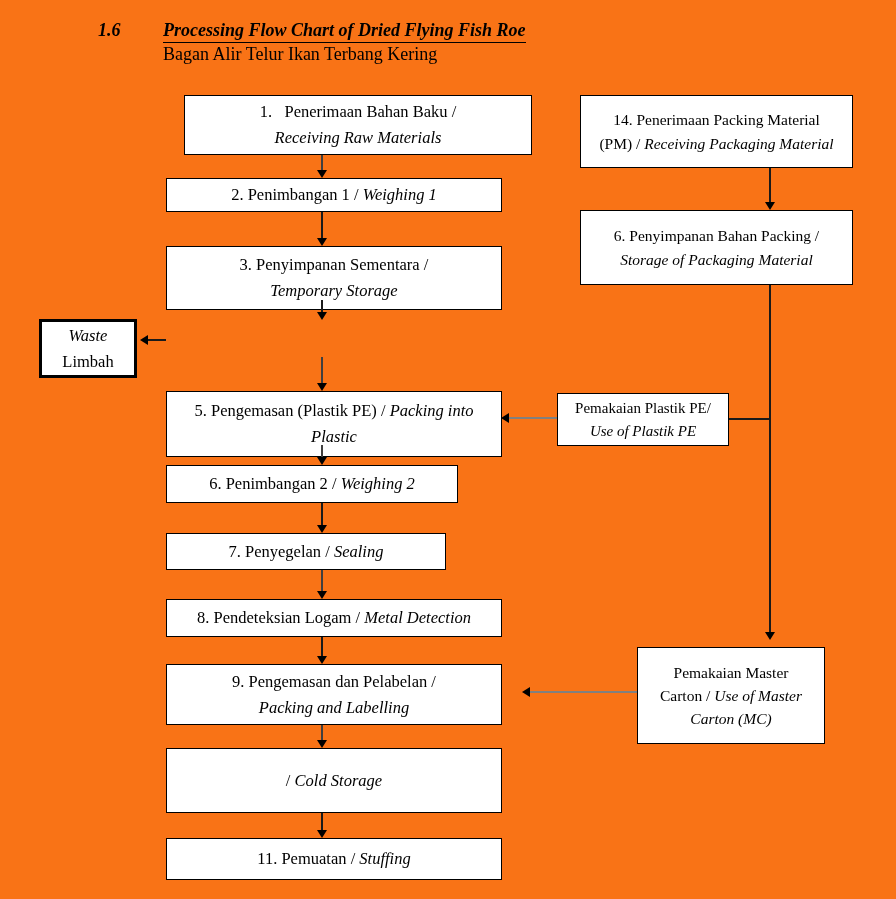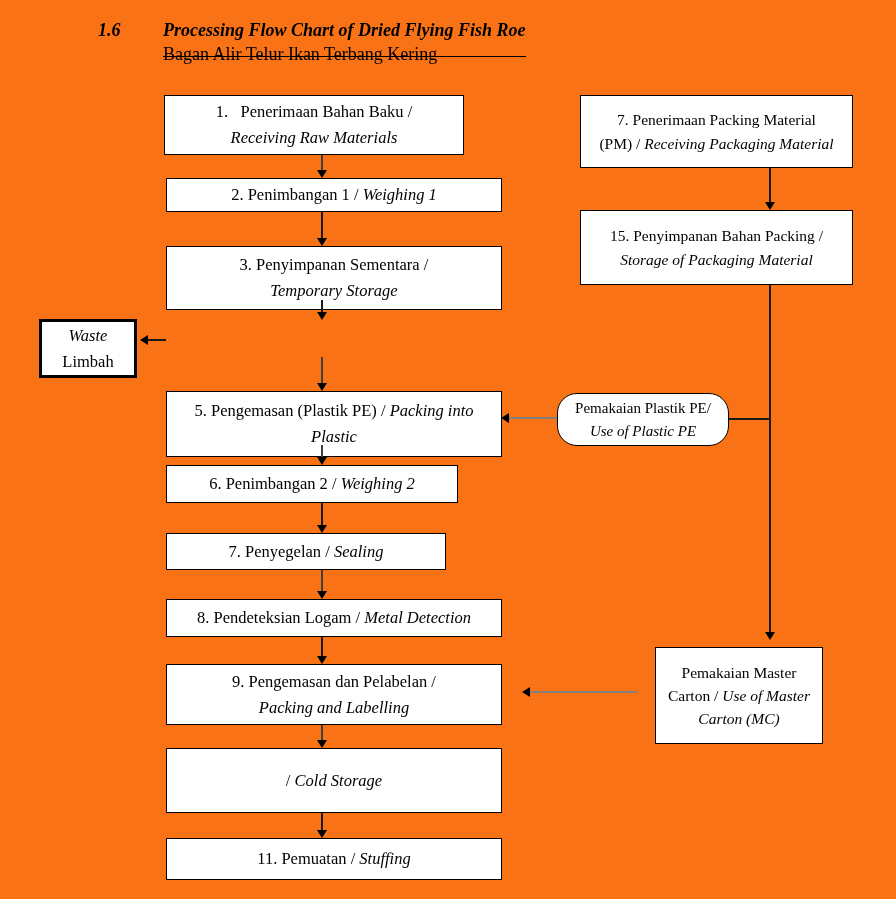--- a/index.html
+++ b/index.html
@@ -2,29 +2,29 @@
 <html><head>
 <meta charset="utf-8">
 <style>
   html,body{margin:0;padding:0;background:#ffffff;}
   .page{position:relative;width:896px;height:899px;background:#f97316;
         font-family:"Liberation Serif","DejaVu Serif",serif;color:#000;overflow:hidden;}
 
   
   .t-num{position:absolute;left:98px;top:20px;font-size:18px;font-weight:bold;font-style:italic;}
   .t-head{position:absolute;left:163px;top:20px;font-size:18px;font-weight:bold;font-style:italic;
-          border-bottom:1.6px solid #000;padding-bottom:15px;}
+          border-bottom:1.6px solid #000;padding-bottom:1px;}
   .t-sub{position:absolute;left:163px;top:44px;font-size:18px;}
 
   
   .node{position:absolute;border:1.5px solid #000;background:#fff;box-sizing:border-box;
         display:flex;flex-direction:column;justify-content:center;align-items:center;
         text-align:center;font-size:16.5px;line-height:1.55;padding:2px 8px;}
   .node.small{font-size:15.5px;line-height:1.5;padding:2px 10px;}
-  .node.tiny{font-size:15px;line-height:1.5;border-radius:20px;}
+  .node.tiny{font-size:15px;line-height:1.5;}
   .node.thick{border-width:3px;}
   .it{font-style:italic;}
 
   
   .vshaft{position:absolute;width:1.5px;background:#3f3f3f;}
   .vshaft.dark{background:#1a1a1a;}
   .hshaft{position:absolute;height:1.5px;background:#1a1a1a;}
   .hshaft.gray{background:#808080;height:2px;}
   .ahead-down{position:absolute;width:0;height:0;
       border-left:5px solid transparent;border-right:5px solid transparent;border-top:8px solid #000;}
@@ -33,21 +33,21 @@
 </style>
 </head>
 <body>
 
 <div class="page">
 
   <span class="t-num">1.6</span>
   <span class="t-head">Processing Flow Chart of Dried Flying Fish Roe</span>
   <span class="t-sub">Bagan Alir Telur Ikan Terbang Kering</span>
 
-  <div class="node" style="left:164px;top:95px;width:300px;height:60px">
+  <div class="node" style="left:184px;top:95px;width:348px;height:60px">
     <div><span>1.&nbsp;&nbsp;&nbsp;Penerimaan Bahan Baku /</span></div>
     <div><span class="it">Receiving Raw Materials</span></div>
   </div>
 
   <div class="node" style="left:166px;top:178px;width:336px;height:34px">
     <div><span>2. Penimbangan 1 / </span><span class="it">Weighing 1</span></div>
   </div>
 
   <div class="node" style="left:166px;top:246px;width:336px;height:64px">
     <div><span>3. Penyimpanan Sementara /</span></div>
@@ -84,35 +84,35 @@
   <div class="node" style="left:166px;top:838px;width:336px;height:42px">
     <div><span>11. Pemuatan / </span><span class="it">Stuffing</span></div>
   </div>
 
   <div class="node thick" style="left:39px;top:319px;width:98px;height:59px">
     <div><span class="it">Waste</span></div>
     <div><span>Limbah</span></div>
   </div>
 
   <div class="node small" style="left:580px;top:95px;width:273px;height:73px">
-    <div><span>7. Penerimaan Packing Material</span></div>
+    <div><span>14. Penerimaan Packing Material</span></div>
     <div><span>(PM) / </span><span class="it">Receiving Packaging Material</span></div>
   </div>
 
   <div class="node small" style="left:580px;top:210px;width:273px;height:75px">
-    <div><span>15. Penyimpanan Bahan Packing /</span></div>
+    <div><span>6. Penyimpanan Bahan Packing /</span></div>
     <div><span class="it">Storage of Packaging Material</span></div>
   </div>
 
   <div class="node tiny" style="left:557px;top:393px;width:172px;height:53px">
     <div><span>Pemakaian Plastik PE/</span></div>
-    <div><span class="it">Use of Plastic PE</span></div>
+    <div><span class="it">Use of Plastik PE</span></div>
   </div>
 
-  <div class="node small" style="left:655px;top:647px;width:168px;height:97px">
+  <div class="node small" style="left:637px;top:647px;width:188px;height:97px">
     <div><span>Pemakaian Master</span></div>
     <div><span>Carton / </span><span class="it">Use of Master</span></div>
     <div><span class="it">Carton (MC)</span></div>
   </div>
 
   <div class="vshaft" style="left:321px;top:155px;height:15px"></div>
   <div class="ahead-down" style="left:317px;top:170px"></div>
 
   <div class="vshaft dark" style="left:321px;top:212px;height:26px"></div>
   <div class="ahead-down" style="left:317px;top:238px"></div>

